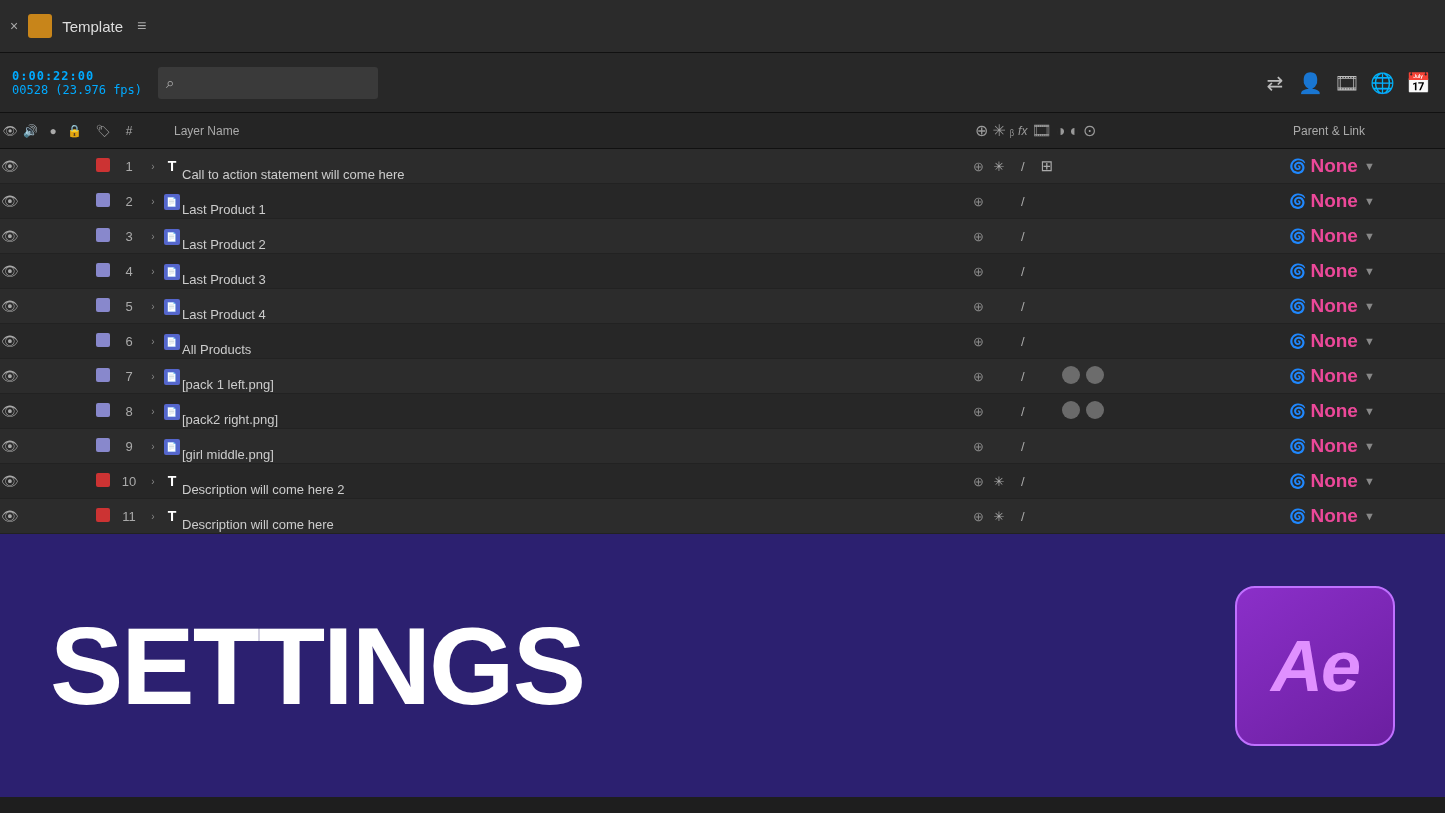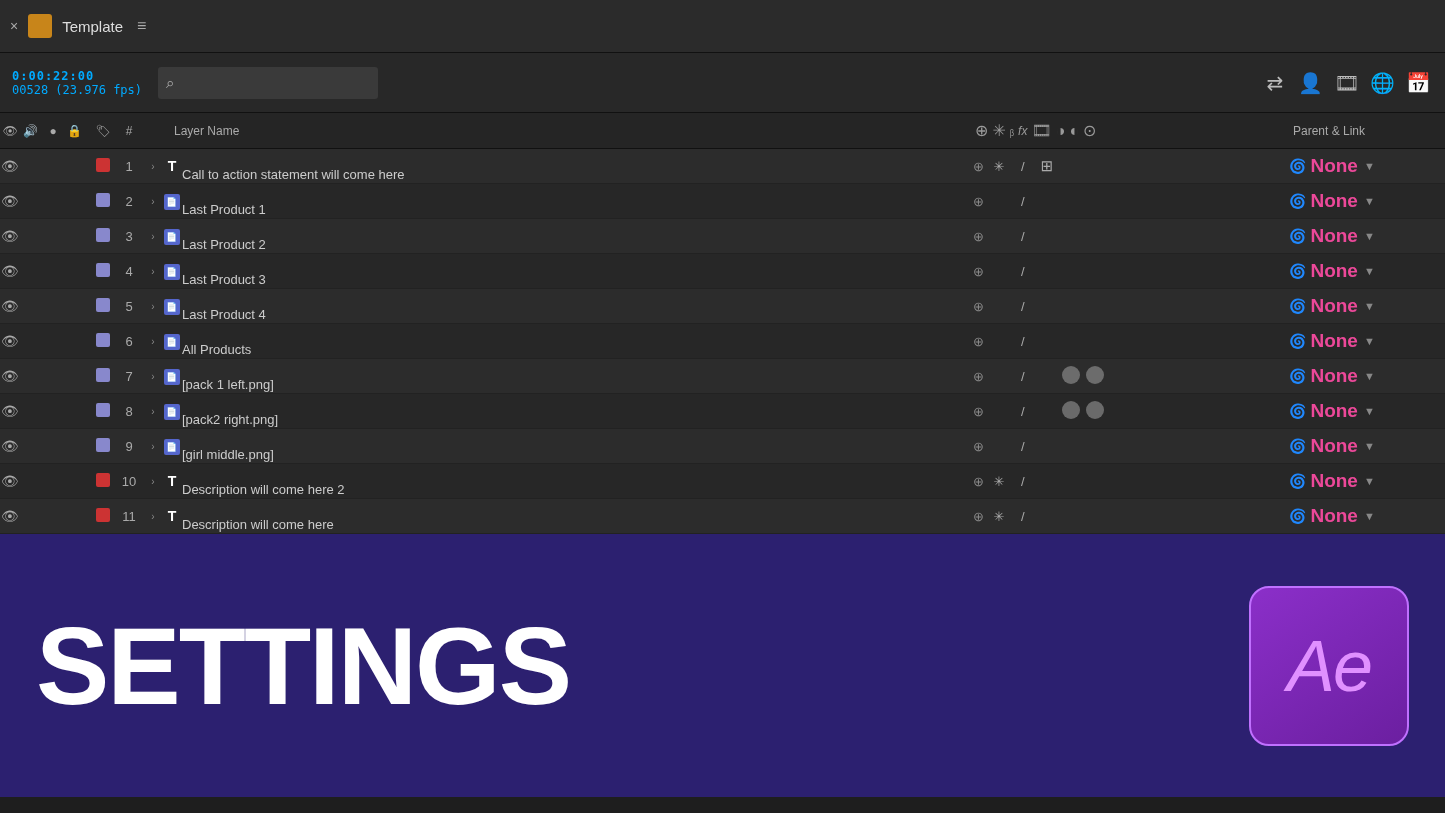--- a/index.html
+++ b/index.html
@@ -257,21 +257,21 @@
     .lr-dropdown {
       color: #888; font-size: 11px; margin-left: 2px;
     }
 
     
     .bottom-section {
       background: #2c2070;
       height: 263px;
       display: flex;
       align-items: center;
-      padding: 20px 36px;
+      padding: 20px 50px;
       gap: 40px;
     }
     .settings-text-block {
       flex: 1;
     }
     .settings-title {
       font-size: 110px;
       font-weight: 900;
       color: #ffffff;
       line-height: 1;
@@ -294,21 +294,21 @@
       height: 160px;
       background: linear-gradient(145deg, #8b2fc9, #6b1fa0);
       border-radius: 20px;
       display: flex;
       align-items: center;
       justify-content: center;
       border: 2px solid #c070ff;
     }
     .ae-text {
       font-size: 72px;
-      font-weight: 400;
+      font-weight: 700;
       color: #e090ff;
       font-style: italic;
       letter-spacing: -2px;
       font-family: 'Arial', sans-serif;
     }
     .icon-T { color: #fff; font-weight: bold; font-size: 14px; }
     .icon-img {
       width: 16px; height: 16px;
       background: #5566cc;
       border-radius: 2px;

